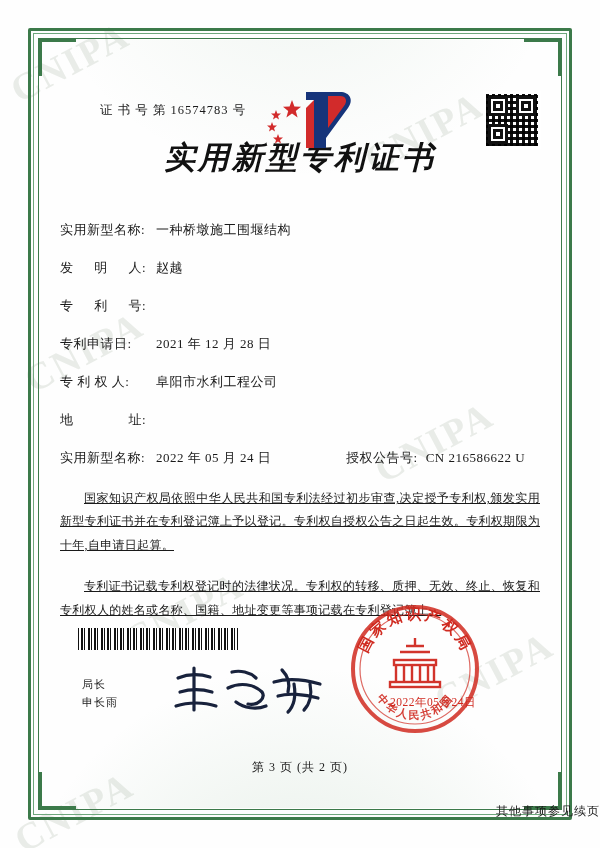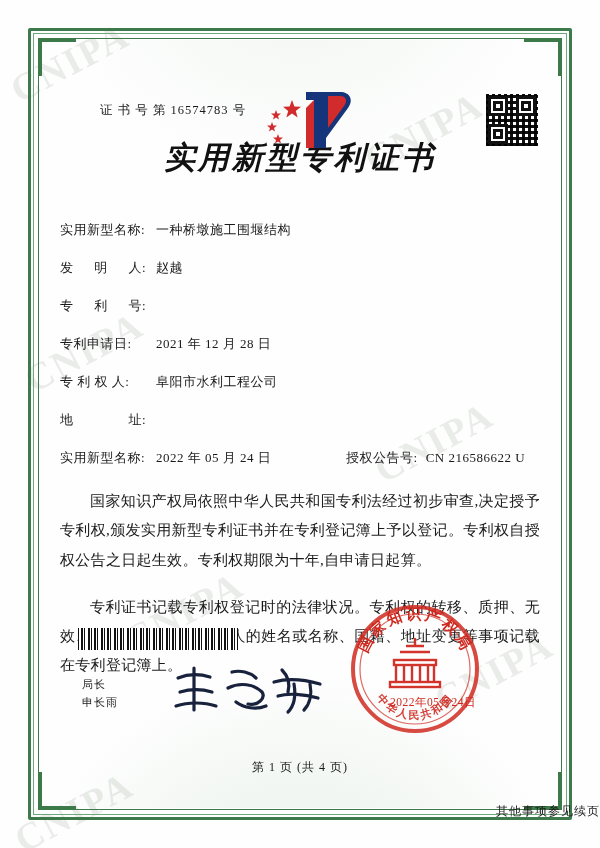--- a/index.html
+++ b/index.html
@@ -186,26 +186,27 @@
     flex: 0 0 auto;
     letter-spacing: 0.5px;
   }
   .field-value2 {
     flex: 1;
     letter-spacing: 0.5px;
     padding-left: 8px;
   }
 
   .para {
-    font-size: 15px;
+    font-size: 12px;
     line-height: 1.95;
     text-indent: 2em;
     margin-top: 18px;
     text-align: justify;
     letter-spacing: 0.3px;
+    text-decoration: underline;
   }
 
   
   .barcode {
     position: absolute;
     left: 18px;
     bottom: 148px;
     width: 160px;
     height: 22px;
     background: repeating-linear-gradient(90deg,
@@ -409,18 +410,18 @@
           <rect x="46" y="58" width="42" height="5"></rect>
           <path d="M48 63 L48 80 M56 63 L56 80 M64 63 L64 80 M72 63 L72 80 M80 63 L80 80 M86 63 L86 80"></path>
           <rect x="42" y="80" width="50" height="5"></rect>
           <path d="M52 50 L82 50 M58 44 L76 44"></path>
           <path d="M67 36 L67 44"></path>
         </g>
       </svg>
     </div>
     <div class="seal-date">2022年05月24日</div>
 
-    <div class="page-num">第 1 页 (共 4 页)</div>
+    <div class="page-num">第 3 页 (共 2 页)</div>
   </div>
 
   <div class="footer-outside">其他事项参见续页</div>
 
 </div>
 
 </body></html>

